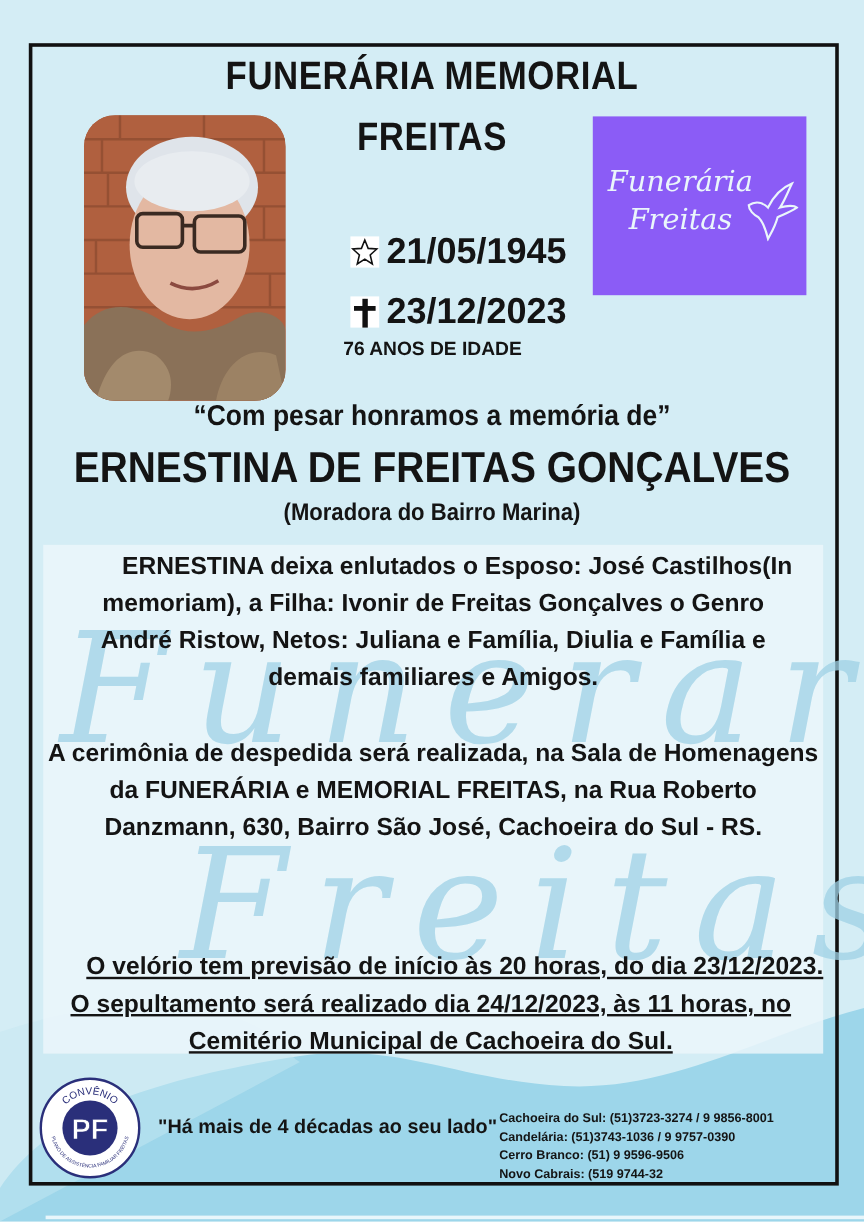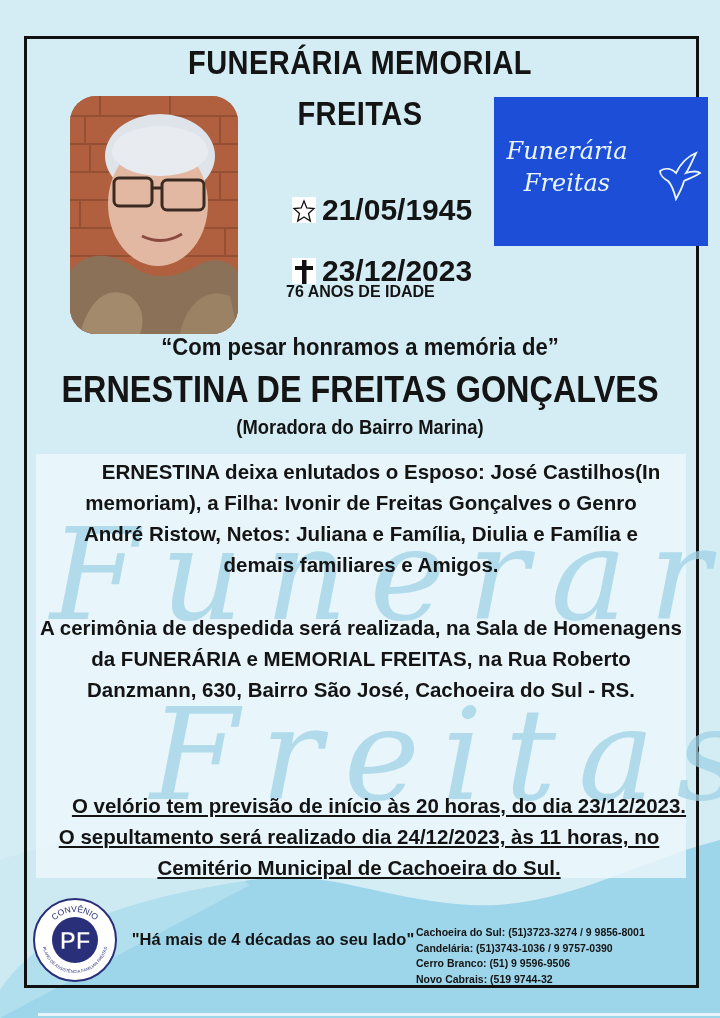--- a/index.html
+++ b/index.html
@@ -33,43 +33,43 @@
     position: absolute; left: 70px; top: 96px;
     width: 168px; height: 238px;
     border-radius: 26px;
     overflow: hidden;
     background: #a85b3c;
     z-index: 2;
   }
   .photo svg { display: block; }
   .logo-box {
     position: absolute; left: 494px; top: 97px;
-    width: 214px; height: 149px;
-    background: #1d4ed8;
+    width: 178px; height: 149px;
+    background: #8b5cf6;
     z-index: 2;
     display: flex; align-items: center; justify-content: center;
   }
   .logo-text {
     position: absolute; left: 8px; top: 38px;
     font-family: "DejaVu Serif", serif;
     font-style: italic;
     color: #eaf6fb;
     font-size: 24px;
     line-height: 32px;
     text-align: center;
     width: 130px;
   }
   .logo-dove { position: absolute; right: 6px; top: 52px; }
   .dates {
     position: absolute; left: 292px; z-index: 2;
     font-weight: bold; font-size: 30px; color: #141414;
     display: flex; align-items: center; gap: 6px;
   }
   .dates.birth { top: 193px; }
-  .dates.death { top: 254px; }
+  .dates.death { top: 243px; }
   .icon-star, .icon-cross {
     display: inline-block; width: 24px; height: 26px;
     background: #fff; position: relative;
   }
   .age {
     position: absolute; left: 286px; top: 283px;
     font-weight: bold; font-size: 16px; z-index: 2;
   }
   .center-line {
     position: absolute; left: 0; right: 0; text-align: center; z-index: 2;

